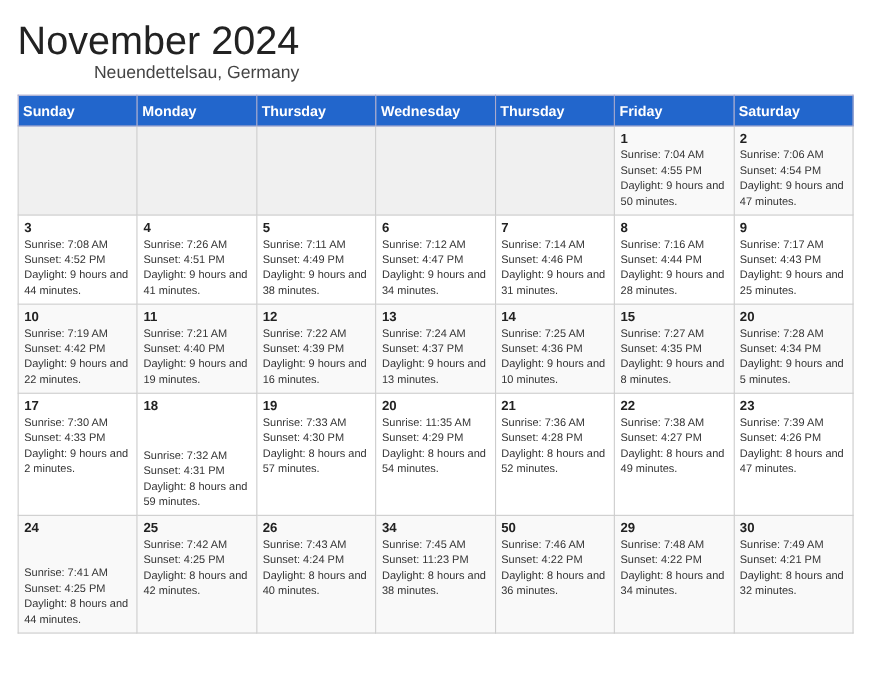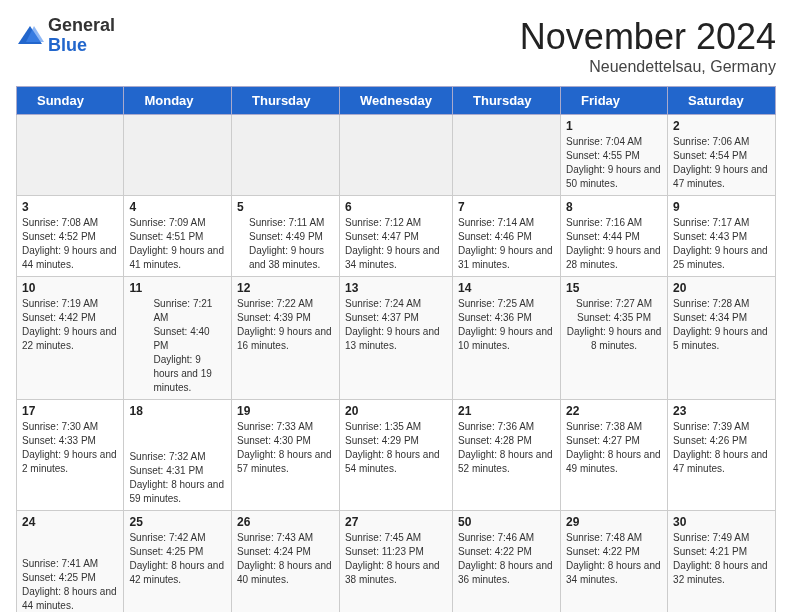--- a/index.html
+++ b/index.html
@@ -45,21 +45,21 @@
       color: #444;
     }
     .calendar {
       width: 100%;
       border-collapse: collapse;
     }
     .calendar thead tr th {
       background: #2266cc;
       color: #fff;
       font-size: 13px;
-      padding: 6px 20px;
+      padding: 6px 4px;
       text-align: left;
       border: 1px solid #aac;
       font-weight: bold;
     }
     .calendar tbody tr td {
       vertical-align: top;
       border: 1px solid #ccc;
       padding: 4px 5px;
       font-size: 10.5px;
       color: #222;
@@ -85,30 +85,20 @@
       line-height: 1.4;
     }
     .empty-cell {
       background: #f0f0f0 !important;
     }
   </style>
 </head>
 <body>
 
 <div class="header-area">
-  <div class="logo">
-    <svg class="logo-icon" viewBox="0 0 28 28">
-      <polygon points="14,4 26,22 2,22" fill="#2266cc"></polygon>
-      <polygon points="18,4 28,20 10,20" fill="#4488ee" opacity="0.6"></polygon>
-    </svg>
-    <div class="logo-text">
-      <span class="logo-general">General</span><br>
-      <span class="logo-blue">Blue</span>
-    </div>
-  </div>
   <div class="title-block">
     <div class="month-title">November 2024</div>
     <div class="location-title">Neuendettelsau, Germany</div>
   </div>
 </div>
 
 <table class="calendar">
   <thead>
     <tr>
     <th>Sunday</th>
@@ -142,27 +132,27 @@
       </tr>
       <tr>
         <td>
           <span class="day-number">3</span>
           <div class="day-detail" style="white-space: pre-line;">Sunrise: 7:08 AM
 Sunset: 4:52 PM
 Daylight: 9 hours and 44 minutes.</div>
         </td>
         <td>
           <span class="day-number">4</span>
-          <div class="day-detail" style="white-space: pre-line;">Sunrise: 7:09 AM
+          <div class="day-detail" style="white-space: pre-line;">Sunrise: 7:26 AM
 Sunset: 4:51 PM
 Daylight: 9 hours and 41 minutes.</div>
         </td>
         <td>
           <span class="day-number">5</span>
-          <div class="day-detail" style="white-space: pre-line; margin-left: 12px;">Sunrise: 7:11 AM
+          <div class="day-detail" style="white-space: pre-line;">Sunrise: 7:11 AM
 Sunset: 4:49 PM
 Daylight: 9 hours and 38 minutes.</div>
         </td>
         <td>
           <span class="day-number">6</span>
           <div class="day-detail" style="white-space: pre-line;">Sunrise: 7:12 AM
 Sunset: 4:47 PM
 Daylight: 9 hours and 34 minutes.</div>
         </td>
         <td>
@@ -186,21 +176,21 @@
       </tr>
       <tr>
         <td>
           <span class="day-number">10</span>
           <div class="day-detail" style="white-space: pre-line;">Sunrise: 7:19 AM
 Sunset: 4:42 PM
 Daylight: 9 hours and 22 minutes.</div>
         </td>
         <td>
           <span class="day-number">11</span>
-          <div class="day-detail" style="white-space: pre-line; margin-left: 24px;">Sunrise: 7:21 AM
+          <div class="day-detail" style="white-space: pre-line;">Sunrise: 7:21 AM
 Sunset: 4:40 PM
 Daylight: 9 hours and 19 minutes.</div>
         </td>
         <td>
           <span class="day-number">12</span>
           <div class="day-detail" style="white-space: pre-line;">Sunrise: 7:22 AM
 Sunset: 4:39 PM
 Daylight: 9 hours and 16 minutes.</div>
         </td>
         <td>
@@ -210,21 +200,21 @@
 Daylight: 9 hours and 13 minutes.</div>
         </td>
         <td>
           <span class="day-number">14</span>
           <div class="day-detail" style="white-space: pre-line;">Sunrise: 7:25 AM
 Sunset: 4:36 PM
 Daylight: 9 hours and 10 minutes.</div>
         </td>
         <td>
           <span class="day-number">15</span>
-          <div class="day-detail" style="white-space: pre-line; text-align: center;">Sunrise: 7:27 AM
+          <div class="day-detail" style="white-space: pre-line;">Sunrise: 7:27 AM
 Sunset: 4:35 PM
 Daylight: 9 hours and 8 minutes.</div>
         </td>
         <td>
           <span class="day-number">20</span>
           <div class="day-detail" style="white-space: pre-line;">Sunrise: 7:28 AM
 Sunset: 4:34 PM
 Daylight: 9 hours and 5 minutes.</div>
         </td>
       </tr>
@@ -242,21 +232,21 @@
 Daylight: 8 hours and 59 minutes.</div>
         </td>
         <td>
           <span class="day-number">19</span>
           <div class="day-detail" style="white-space: pre-line;">Sunrise: 7:33 AM
 Sunset: 4:30 PM
 Daylight: 8 hours and 57 minutes.</div>
         </td>
         <td>
           <span class="day-number">20</span>
-          <div class="day-detail" style="white-space: pre-line;">Sunrise: 1:35 AM
+          <div class="day-detail" style="white-space: pre-line;">Sunrise: 11:35 AM
 Sunset: 4:29 PM
 Daylight: 8 hours and 54 minutes.</div>
         </td>
         <td>
           <span class="day-number">21</span>
           <div class="day-detail" style="white-space: pre-line;">Sunrise: 7:36 AM
 Sunset: 4:28 PM
 Daylight: 8 hours and 52 minutes.</div>
         </td>
         <td>
@@ -285,21 +275,21 @@
 Sunset: 4:25 PM
 Daylight: 8 hours and 42 minutes.</div>
         </td>
         <td>
           <span class="day-number">26</span>
           <div class="day-detail" style="white-space: pre-line;">Sunrise: 7:43 AM
 Sunset: 4:24 PM
 Daylight: 8 hours and 40 minutes.</div>
         </td>
         <td>
-          <span class="day-number">27</span>
+          <span class="day-number">34</span>
           <div class="day-detail" style="white-space: pre-line;">Sunrise: 7:45 AM
 Sunset: 11:23 PM
 Daylight: 8 hours and 38 minutes.</div>
         </td>
         <td>
           <span class="day-number">50</span>
           <div class="day-detail" style="white-space: pre-line;">Sunrise: 7:46 AM
 Sunset: 4:22 PM
 Daylight: 8 hours and 36 minutes.</div>
         </td>

